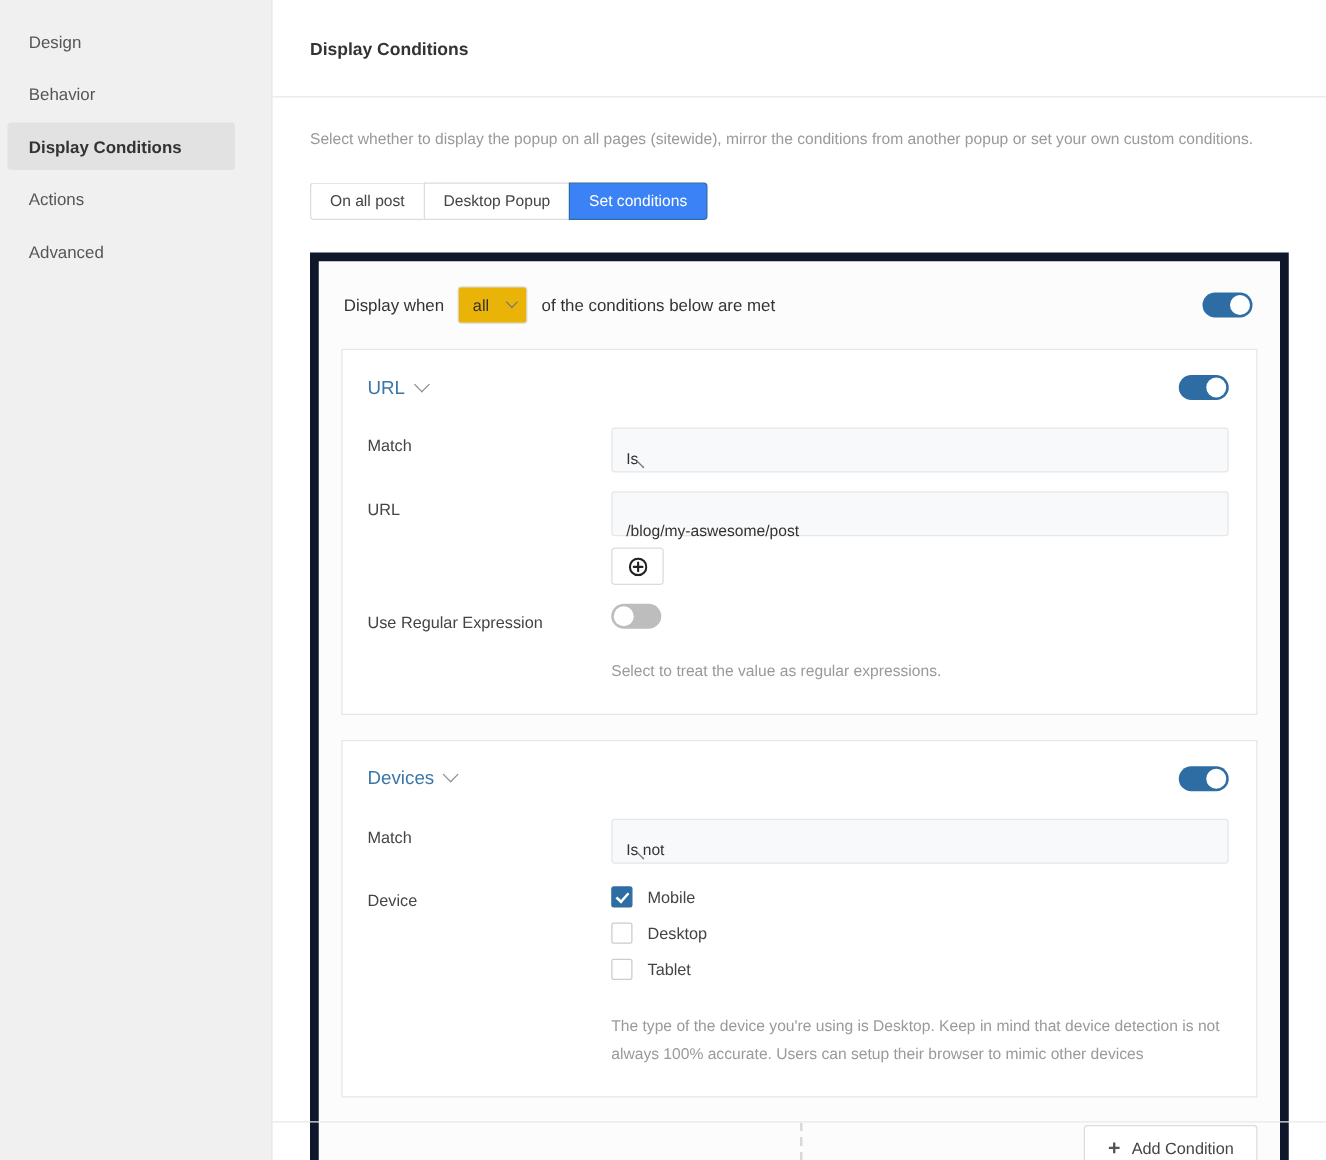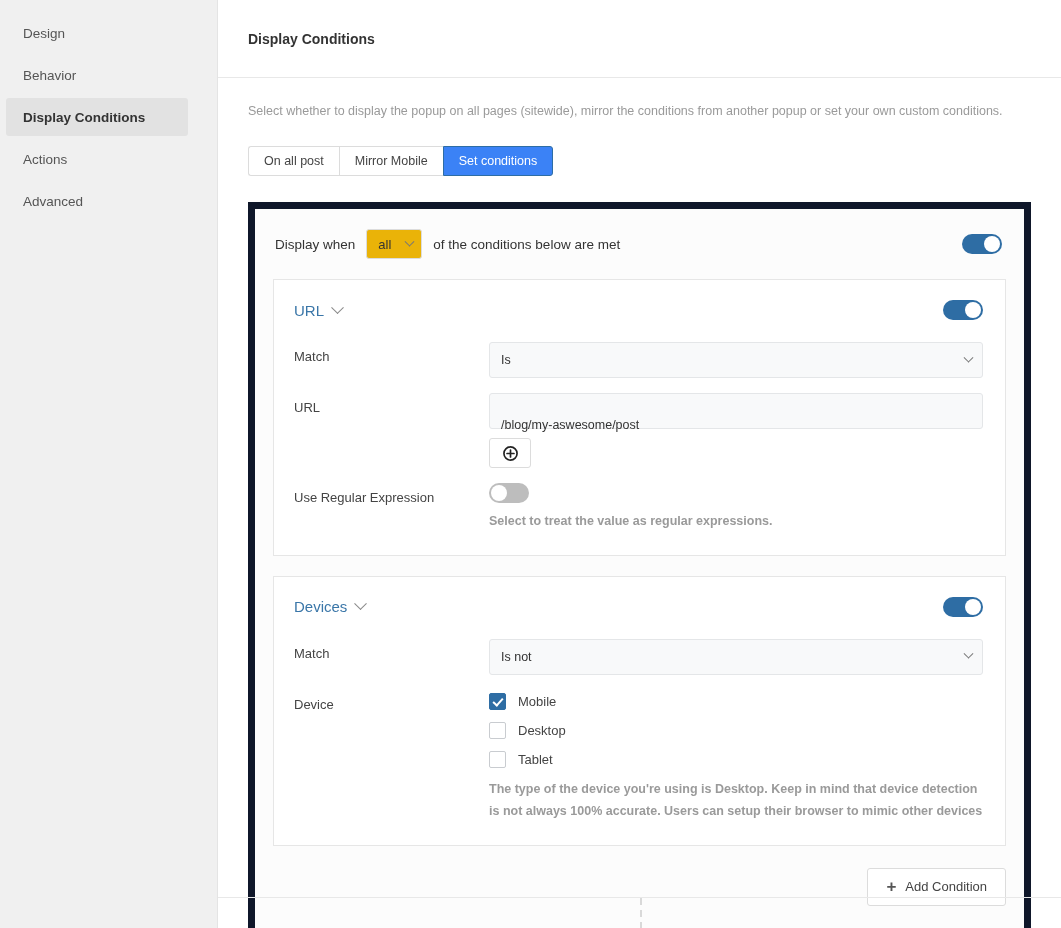--- a/index.html
+++ b/index.html
@@ -173,41 +173,41 @@
 
   .select-box, .text-input {
     width: 100%;
     height: 30px;
     background: #f8f9fa;
     border: 1px solid #e4e6e8;
     border-radius: 3px;
     font-size: 12.5px;
     color: #333;
     padding: 17px 11px;
-    display: flex; align-items: center;
+    display: flex; align-items: flex-start;
     font-family: "Liberation Sans", sans-serif;
+    flex-direction: column;
   }
   .select-box { justify-content: space-between; cursor: pointer; padding-right: 10px; }
   .text-input { display: block; line-height: 28px; }
 
   .icon-btn {
     margin-top: 9px;
     width: 42px; height: 30px;
     background: #fff;
     border: 1px solid #dcdcdc;
     border-radius: 3px;
     display: flex; align-items: center; justify-content: center;
     cursor: pointer;
   }
   .help-text {
     font-size: 12.5px;
     color: #9a9a9a;
-    margin-top: 8px;
+    margin-top: 24px;
     line-height: 1.75;
-    font-weight: bold;
   }
 
   
   .cb-row {
     display: flex; align-items: center;
     height: 23px;
     margin-bottom: 6px;
     cursor: pointer;
   }
   .cb-row:last-of-type { margin-bottom: 0; }
@@ -296,21 +296,21 @@
 
     <div class="panel-body">
 
       <div class="section-desc">Select whether to display the popup on all pages (sitewide), mirror the conditions from another popup or set your own custom conditions.</div>
 
       <div class="btn-group">
         <div class="seg">
           <span>On all post</span>
         </div>
         <div class="seg">
-          <span>Mirror Mobile</span>
+          <span>Desktop Popup</span>
         </div>
         <div class="seg active">
           <span>Set conditions</span>
         </div>
       </div>
 
       <div class="conditions-box">
 
         <div class="display-when-row">
           <span class="dw-text">Display when</span>

